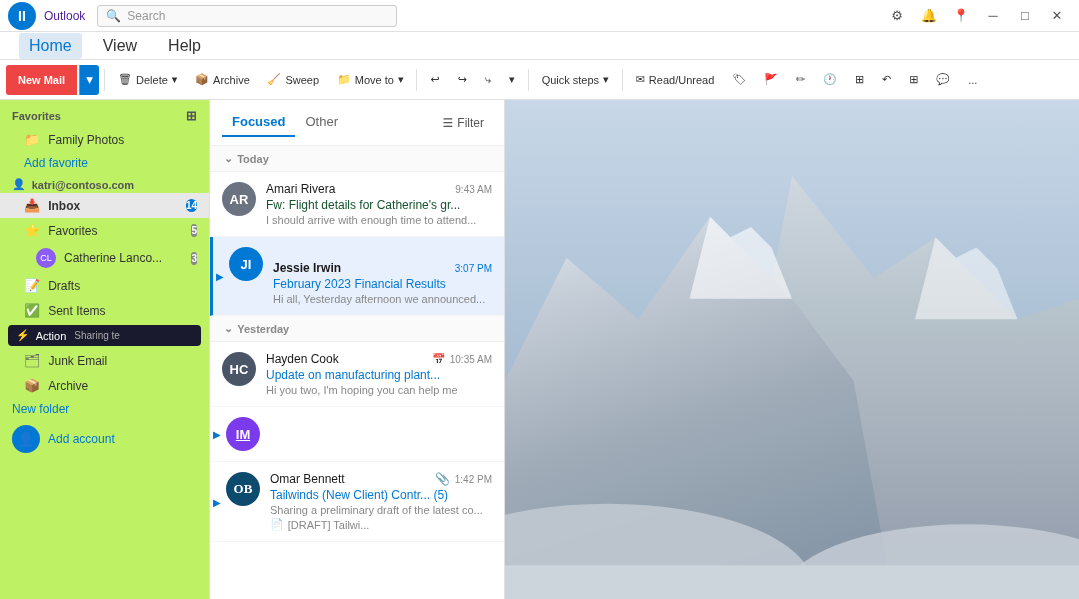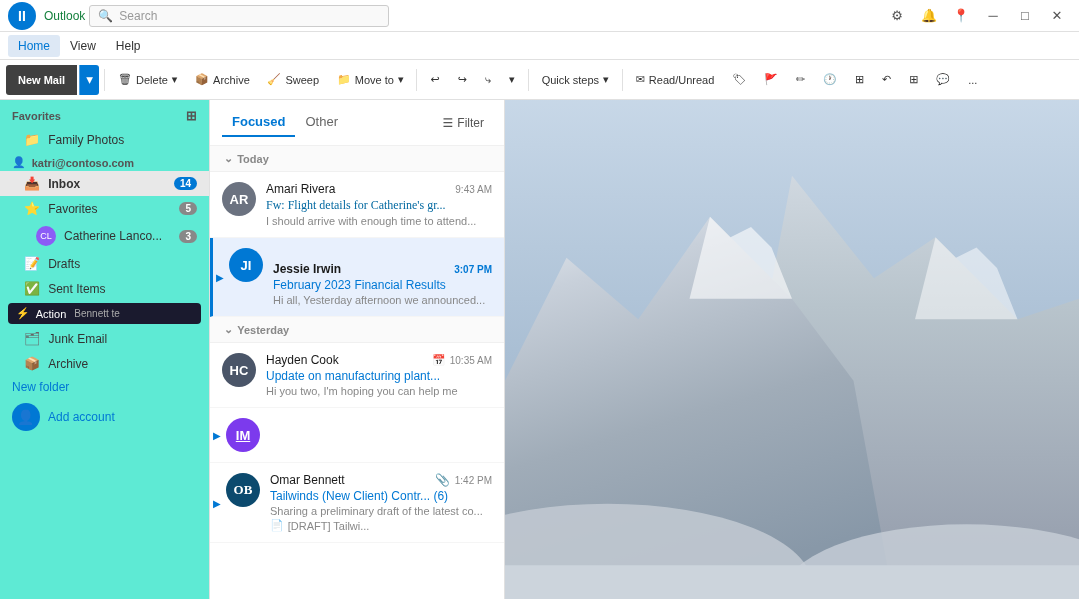--- a/index.html
+++ b/index.html
@@ -15,21 +15,21 @@
       border-bottom: 1px solid #e0e0e0;
     }
     #app-logo {
       width: 28px; height: 28px;
       background: #0078d4;
       border-radius: 50%;
       display: flex; align-items: center; justify-content: center;
       color: white; font-weight: bold; font-size: 14px;
       margin-right: 8px;
     }
-    #title-bar-app { font-size: 12px; color: #15803d; margin-right: 4px; }
+    #title-bar-app { font-size: 12px; color: #4c1d95; margin-right: 12px; }
     #title-search {
       flex: 1; max-width: 300px;
       height: 22px; border: 1px solid #ccc; border-radius: 3px;
       padding: 0 8px; font-size: 12px; color: #666;
       background: #f9f9f9;
       display: flex; align-items: center; gap: 6px;
     }
     #title-controls {
       margin-left: auto; display: flex; gap: 4px; align-items: center;
     }
@@ -37,21 +37,21 @@
 
     
     #menu-bar {
       height: 28px;
       background: #ffffff;
       display: flex;
       align-items: center;
       padding: 0 8px;
       border-bottom: 1px solid #e0e0e0;
     }
-    .menu-item { padding: 4px 10px; font-size: 12px; color: #333; cursor: pointer; border-radius: 3px; }
+    .menu-item { padding: 4px 10px; font-size: 16px; color: #333; cursor: pointer; border-radius: 3px; margin-left: 11px; }
     .menu-item:hover, .menu-item.active { background: #e0e0e0; }
     .menu-item.active { background: #dde8f5; color: #0078d4; }
 
     
     #toolbar {
       height: 40px;
       background: #ffffff;
       display: flex;
       align-items: center;
       padding: 0 6px;
@@ -59,62 +59,62 @@
       gap: 2px;
     }
     .toolbar-btn {
       height: 30px; padding: 0 8px;
       border: none; background: transparent; cursor: pointer;
       font-size: 11px; color: #333; border-radius: 3px;
       display: flex; align-items: center; gap: 4px;
       white-space: nowrap;
     }
     .toolbar-btn.new-mail {
-      background: #404040; color: white; font-weight: 600;
+      background: #ef4444; color: white; font-weight: 600;
       border-radius: 3px 0 0 3px; padding: 0 12px;
     }
     .toolbar-dropdown {
       height: 30px; width: 20px;
       border: none; background: #0078d4; cursor: pointer; color: white;
       border-radius: 0 3px 3px 0; border-left: 1px solid rgba(255,255,255,0.3);
       display: flex; align-items: center; justify-content: center;
     }
     .toolbar-separator { width: 1px; height: 22px; background: #e0e0e0; margin: 0 3px; }
 
     
     #main-layout {
       display: flex;
       height: calc(599px - 100px);
     }
 
     
     #sidebar {
       width: 210px;
-      background: #5eead4;
+      background: #bef264;
       border-right: 1px solid #e0e0e0;
       overflow-y: auto;
       flex-shrink: 0;
     }
     .sidebar-section-header {
       padding: 8px 12px 4px;
       font-size: 11px; font-weight: 600; color: #555;
       display: flex; align-items: center; justify-content: space-between;
     }
     .sidebar-item {
       padding: 5px 12px;
       display: flex; align-items: center; gap: 8px;
       cursor: pointer; color: #333; font-size: 12px;
       border-radius: 0;
     }
     .sidebar-item.active { background: #e8e8e8; font-weight: 600; }
     .sidebar-item .icon { font-size: 13px; color: #666; }
     .sidebar-item .badge {
       margin-left: auto;
       background: #0078d4; color: white;
-      border-radius: 10px; padding: 1px 6px; font-size: 10px; font-weight: 600;
+      border-radius: 10px; padding: 1px 0; font-size: 10px; font-weight: 600;
     }
     .sidebar-item .badge.gray { background: #888; }
     .sidebar-link {
       padding: 4px 12px; color: #0078d4; font-size: 12px; cursor: pointer;
     }
     .indent-1 { padding-left: 24px; }
     .indent-2 { padding-left: 36px; }
     .action-item {
       background: #1a1a2e; color: white; border-radius: 4px;
       margin: 2px 8px; padding: 4px 8px;
@@ -160,23 +160,23 @@
     .avatar {
       width: 34px; height: 34px; border-radius: 50%;
       display: flex; align-items: center; justify-content: center;
       font-size: 13px; font-weight: 600; color: white;
       flex-shrink: 0;
     }
     .email-content { flex: 1; min-width: 0; }
     .email-top { display: flex; justify-content: space-between; align-items: baseline; margin-bottom: 2px; text-align: center; }
     .email-sender { font-size: 12px; color: #1a1a1a; }
     .email-time { font-size: 10px; color: #888; white-space: nowrap; }
-    .email-time.blue { color: #0078d4; font-weight: 700; margin-top: 16px; }
+    .email-time.blue { color: #0078d4; font-weight: 400; margin-top: 16px; }
     .email-subject { font-size: 12px; color: #0078d4; margin-bottom: 2px; white-space: nowrap; overflow: hidden; text-overflow: ellipsis; }
-    .email-subject.black { color: #0369a1; font-family: Liberation Serif, serif; }
+    .email-subject.black { color: #14532d; }
     .email-preview { font-size: 11px; color: #888; white-space: nowrap; overflow: hidden; text-overflow: ellipsis; }
     .expand-arrow { position: absolute; left: 3px; top: 50%; transform: translateY(-50%); color: #0078d4; font-size: 10px; }
     .email-draft { font-size: 11px; color: #888; display: flex; align-items: center; gap: 4px; margin-top: 2px; }
     .email-attach { font-size: 12px; color: #666; }
 
     
     #reading-pane {
       flex: 1;
       background: linear-gradient(180deg, #b8c8d8 0%, #8fa8b8 20%, #7090a8 40%, #8898a8 60%, #a0a8b0 80%, #c0c8d0 100%);
       position: relative;
@@ -264,20 +264,21 @@
 
   <div id="sidebar">
     <div class="sidebar-section-header">
       <span>Favorites</span>
       <span style="font-size:13px;">⊞</span>
     </div>
     <div class="sidebar-item indent-1">
       <span class="icon">📁</span>
       <span>Family Photos</span>
     </div>
+    <div class="sidebar-link indent-1">Add favorite</div>
     <div style="padding:4px 12px 2px; font-size:11px; color:#555; font-weight:600; display:flex; align-items:center; gap:6px;">
       <span>👤</span>
       <span>katri@contoso.com</span>
     </div>
     <div class="sidebar-item indent-1 active">
       <span class="icon">📥</span>
       <span>Inbox</span>
       <span class="badge">14</span>
     </div>
     <div class="sidebar-item indent-1">
@@ -294,21 +295,21 @@
       <span class="icon">📝</span>
       <span>Drafts</span>
     </div>
     <div class="sidebar-item indent-1">
       <span class="icon">✅</span>
       <span>Sent Items</span>
     </div>
     <div class="action-item">
       <span style="font-size:11px;">⚡</span>
       <span style="font-size:11px; color:white;">Action</span>
-      <span style="font-size:10px; color:#aaa; margin-left:2px;">Bennett te</span>
+      <span style="font-size:10px; color:#aaa; margin-left:2px;">Sharing te</span>
     </div>
     <div class="sidebar-item indent-1">
       <span class="icon">🗂</span>
       <span>Junk Email</span>
     </div>
     <div class="sidebar-item indent-1">
       <span class="icon">📦</span>
       <span>Archive</span>
     </div>
     <div class="sidebar-link">New folder</div>
@@ -388,21 +389,21 @@
       <span class="expand-arrow">▶</span>
       <div class="avatar" style="background:#0c4a6e;font-family:Liberation Serif, serif;">OB</div>
       <div class="email-content">
         <div class="email-top">
           <span class="email-sender">Omar Bennett</span>
           <span style="display:flex; align-items:center; gap:4px;">
             <span class="email-attach">📎</span>
             <span class="email-time">1:42 PM</span>
           </span>
         </div>
-        <div class="email-subject">Tailwinds (New Client) Contr... (6)</div>
+        <div class="email-subject">Tailwinds (New Client) Contr... (5)</div>
         <div class="email-preview">Sharing a preliminary draft of the latest co...</div>
         <div class="email-draft">
           <span>📄</span>
           <span>[DRAFT] Tailwi...</span>
         </div>
       </div>
     </div>
 
   </div>
 

